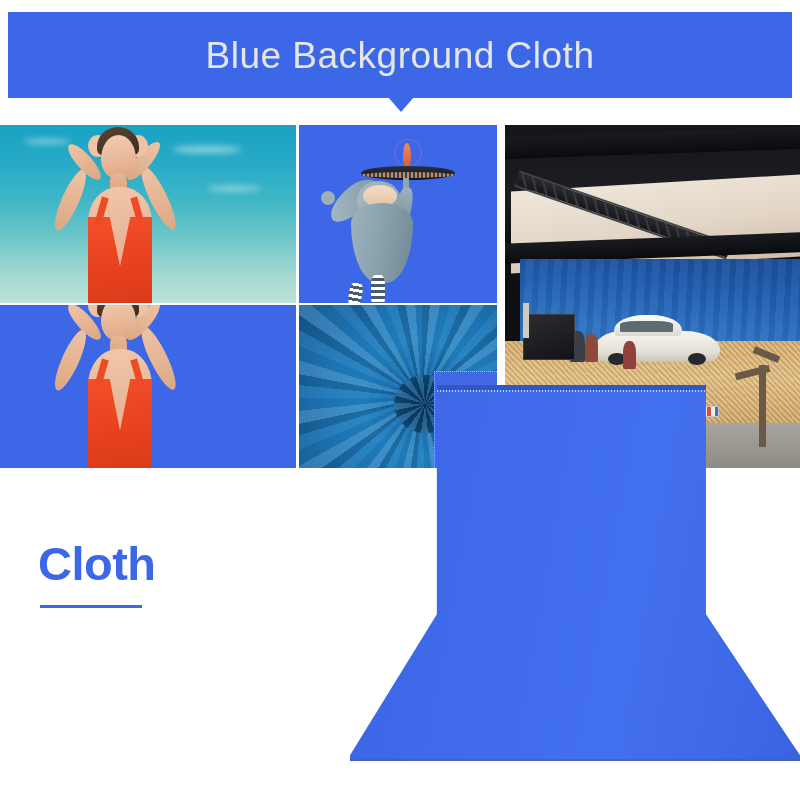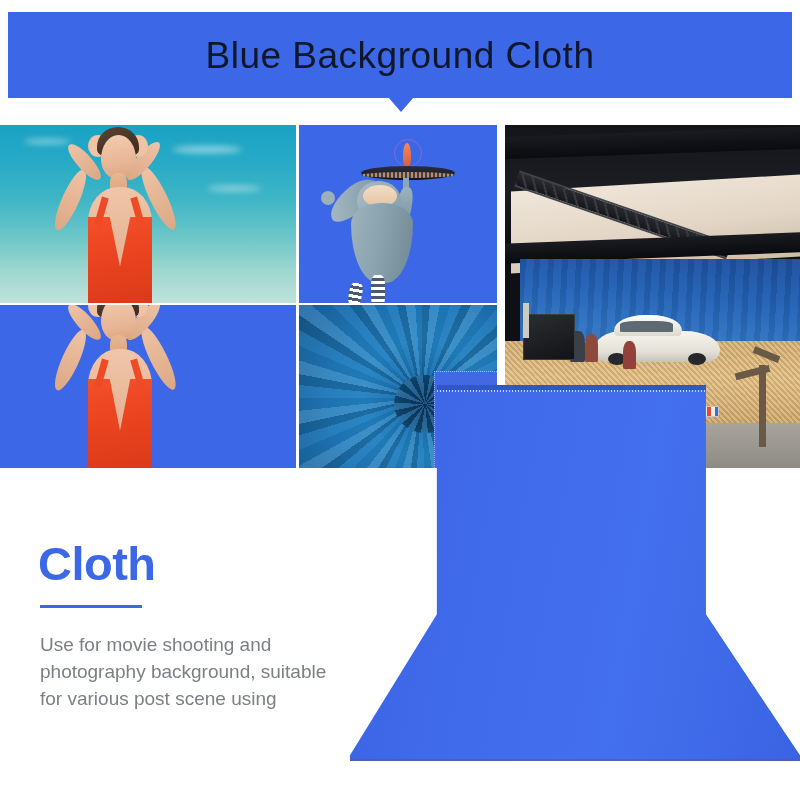--- a/index.html
+++ b/index.html
@@ -27,21 +27,21 @@
     left: 8px;
     top: 12px;
     width: 784px;
     height: 86px;
     background: #3c68e8;
     display: flex;
     align-items: center;
     justify-content: center;
   }
   .banner-title {
-    color: #0f172a;
+    color: #e5e5e5;
     font-size: 37px;
     font-weight: 400;
     letter-spacing: 0.5px;
     line-height: 1;
     white-space: nowrap;
   }
   .banner-arrow {
     position: absolute;
     left: 388px;
     top: 97px;
@@ -500,21 +500,20 @@
         <div class="st-colorbar" style="left:30%;top:82%;width:42%;height:2.6%;"></div>
         <div class="st-arc" style="left:10%;top:88%;width:30%;height:18%;"></div>
         <div class="st-stand" style="left:6%;top:52%;width:2%;height:10%;background:#cfcabf;"></div>
       </div>
     </div>
   </div>
 
   <div class="copy">
     <div class="copy-title">Cloth</div>
     <div class="copy-rule"></div>
-    <div class="copy-body">Use for movie shooting and photography background, suitable for various post scene using</div>
   </div>
 
   <div class="cloth">
     <div class="cloth-shape"></div>
     <div class="cloth-rim"></div>
     <div class="cloth-seam"></div>
     <div class="cloth-floorline"></div>
   </div>
 
 </div>

